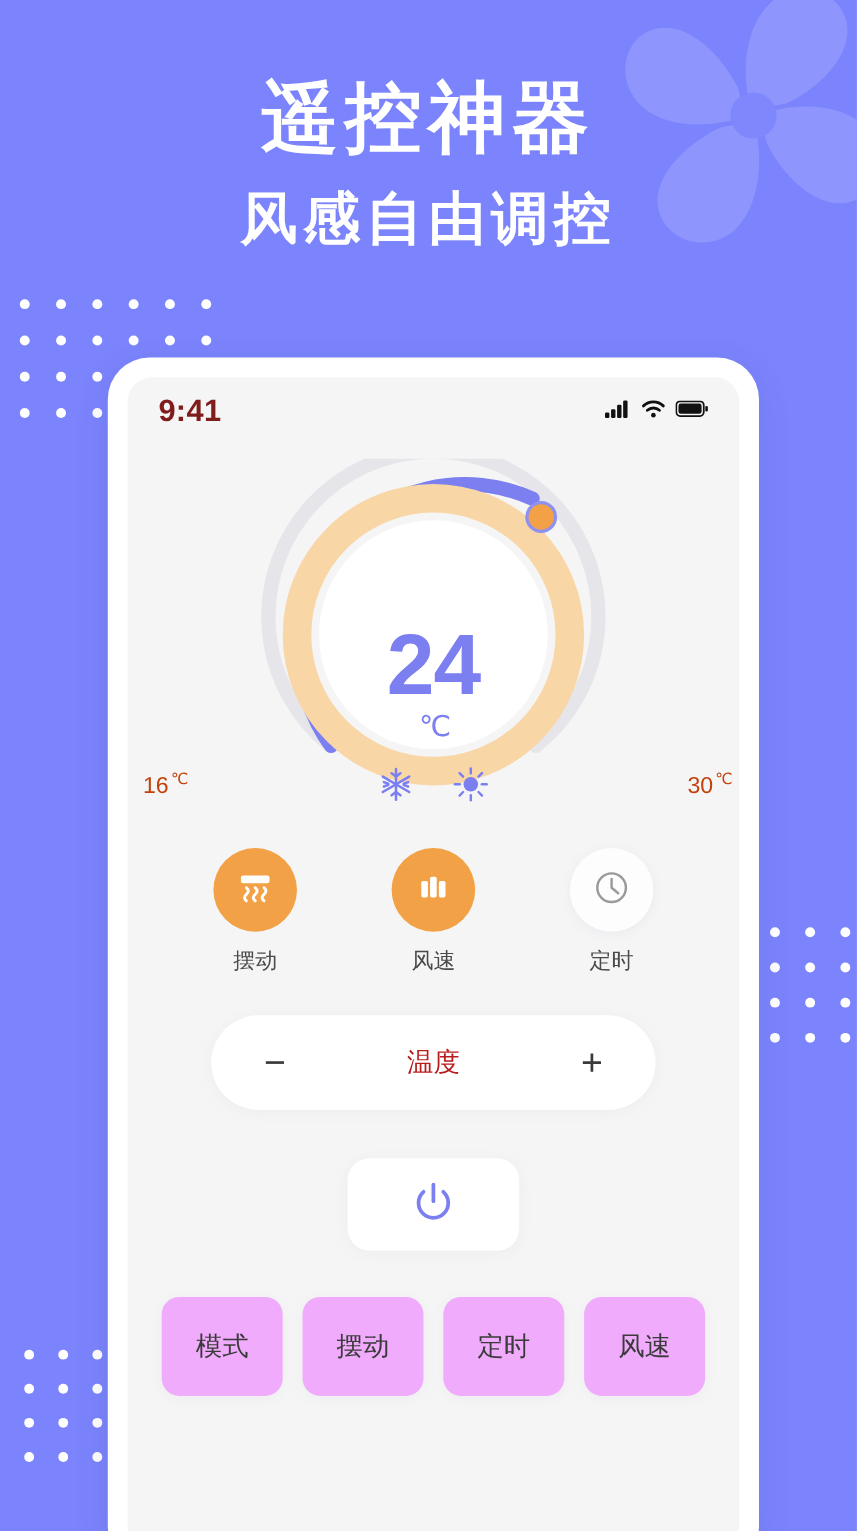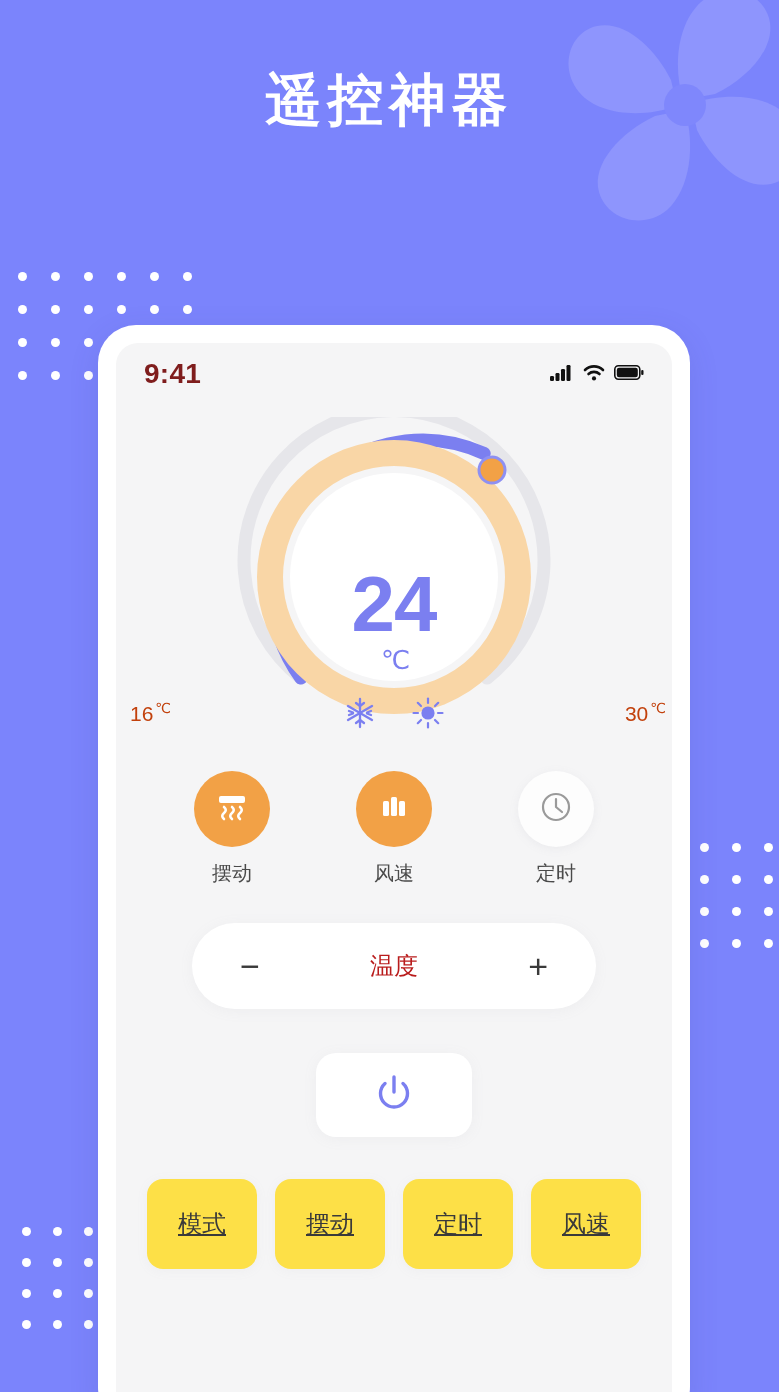--- a/index.html
+++ b/index.html
@@ -18,21 +18,21 @@
   .dotgrid span { display:block; border-radius:50%; background:#ffffff; }
 
   #dots-left   { left:18px;  top:272px; grid-template-columns:repeat(6,33px); grid-template-rows:repeat(4,33px); }
   #dots-right  { left:700px; top:843px; grid-template-columns:repeat(3,32px); grid-template-rows:repeat(4,32px); }
   #dots-bottom { left:22px;  top:1227px; grid-template-columns:repeat(3,31px); grid-template-rows:repeat(4,31px); }
   .dotgrid span { width:9px; height:9px; }
 
   
   .headline { position:absolute; left:0; right:0; top:70px; text-align:center; pointer-events:none; }
   .headline .h1 {
-    font-size:56px; font-weight:bold; color:#ffffff;
+    font-size:70px; font-weight:bold; color:#ffffff;
     letter-spacing:6px; line-height:1.08;
     text-shadow:0 2px 0 rgba(120,130,250,.18);
   }
   .headline .h2 {
     margin-top:18px; font-size:52px; font-weight:bold; color:#ffffff; letter-spacing:5px;
   }
 
   
   .phone {
     position:absolute; left:98px; top:325px; width:592px; height:1100px;
@@ -100,25 +100,24 @@
   .power-wrap { display:flex; justify-content:center; margin-top:44px; }
   .power-btn {
     width:156px; height:84px; background:#fff; border-radius:20px;
     display:flex; align-items:center; justify-content:center; cursor:pointer;
     box-shadow:0 2px 14px rgba(150,150,170,.08);
   }
 
   
   .tabs { display:flex; justify-content:center; gap:18px; margin-top:42px; padding:0 16px; }
   .tab {
-    width:110px; height:90px; background:#fde047; border-radius:16px;
+    width:110px; height:90px; background:#f0abfc; border-radius:16px;
     display:flex; align-items:center; justify-content:center;
     font-size:24px; color:#3a3a3a; cursor:pointer;
     box-shadow:0 2px 12px rgba(150,150,170,.07);
-    text-decoration:underline;
   }
 </style>
 </head>
 <body>
 
 <div class="fan-deco">
   <svg width="240" height="250" viewBox="0 0 240 250">
     <g fill="#8e95fd">
       <path d="M118 120 C108 86 112 44 136 22 C160 2 196 10 204 38 C212 66 184 98 150 114 Z"></path>
       <path d="M126 124 C160 112 204 114 224 138 C244 162 234 198 206 204 C178 210 148 182 132 150 Z"></path>
@@ -179,20 +178,21 @@
   <span></span>
     <span></span>
     <span></span>
   <span></span>
     <span></span>
     <span></span>
 </div>
 
 <div class="headline">
   <div class="h1">遥控神器</div>
+  <div class="h2">风感自由调控</div>
 </div>
 
 <div class="phone">
   <div class="screen">
 
     <div class="statusbar">
       <div class="sb-time">9:41</div>
       <div class="sb-icons">
         <span>
           <svg width="24" height="17" viewBox="0 0 24 17">

